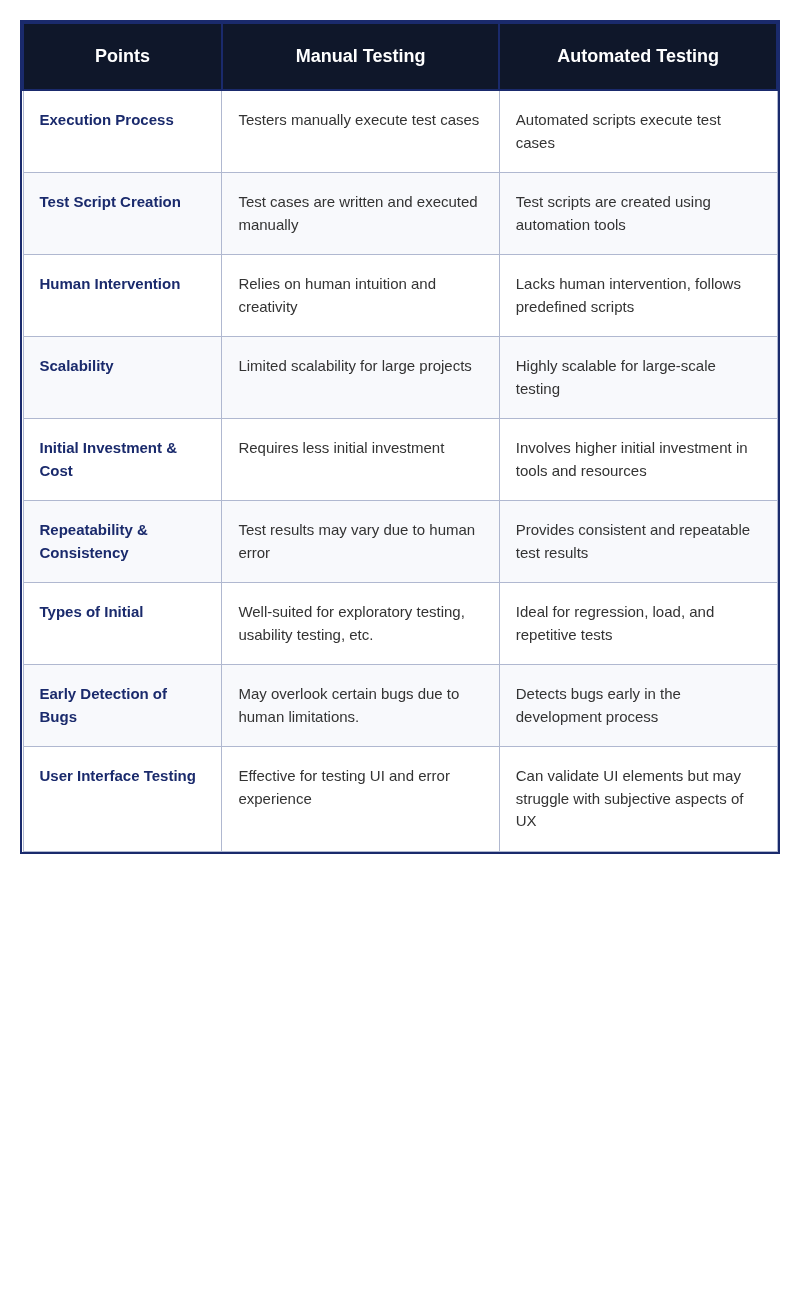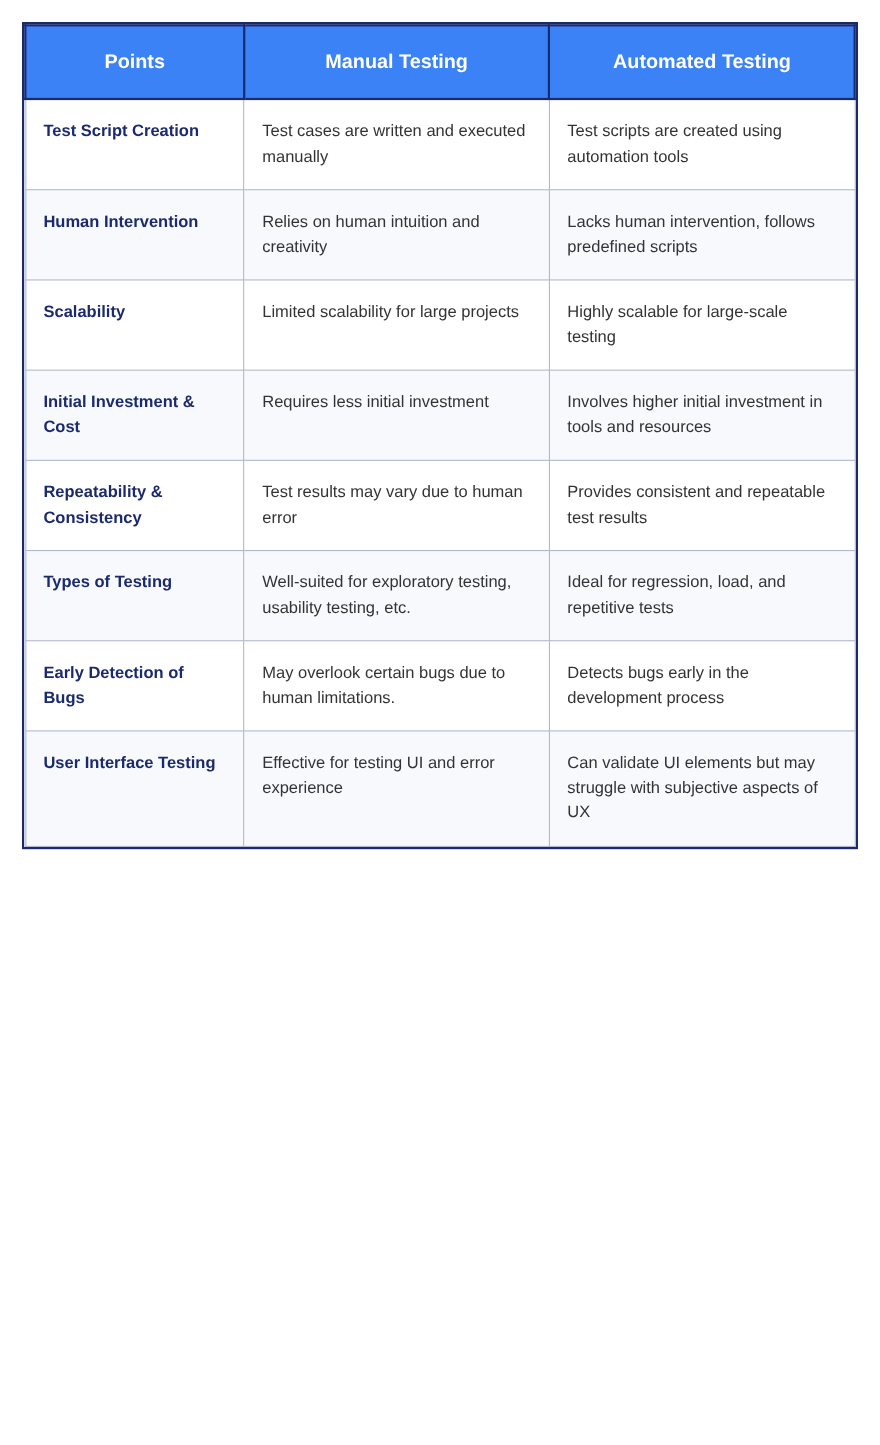--- a/index.html
+++ b/index.html
@@ -23,21 +23,21 @@
       border: 2px solid #1a2a6c;
       border-collapse: collapse;
     }
 
     table {
       width: 100%;
       border-collapse: collapse;
     }
 
     thead tr th {
-      background-color: #3b82f6;
+      background-color: #0f172a;
       color: #ffffff;
       font-size: 18px;
       font-weight: bold;
       text-align: center;
       padding: 22px 16px;
       border: 2px solid #1a2a6c;
     }
 
     thead tr th:first-child {
       text-align: center;
@@ -79,20 +79,25 @@
 <div class="table-container">
   <table>
     <thead>
       <tr>
         <th>Points</th>
         <th>Manual Testing</th>
         <th>Automated Testing</th>
       </tr>
     </thead>
     <tbody id="table-body">
+    <tr>
+          <td>Execution Process</td>
+          <td>Testers manually execute test cases</td>
+          <td>Automated scripts execute test cases</td>
+        </tr>
         <tr>
           <td>Test Script Creation</td>
           <td>Test cases are written and executed manually</td>
           <td>Test scripts are created using automation tools</td>
         </tr>
         <tr>
           <td>Human Intervention</td>
           <td>Relies on human intuition and creativity</td>
           <td>Lacks human intervention, follows predefined scripts</td>
         </tr>
@@ -105,21 +110,21 @@
           <td>Initial Investment &amp; Cost</td>
           <td>Requires less initial investment</td>
           <td>Involves higher initial investment in tools and resources</td>
         </tr>
         <tr>
           <td>Repeatability &amp; Consistency</td>
           <td>Test results may vary due to human error</td>
           <td>Provides consistent and repeatable test results</td>
         </tr>
         <tr>
-          <td>Types of Testing</td>
+          <td>Types of Initial</td>
           <td>Well-suited for exploratory testing, usability testing, etc.</td>
           <td>Ideal for regression, load, and repetitive tests</td>
         </tr>
         <tr>
           <td>Early Detection of Bugs</td>
           <td>May overlook certain bugs due to human limitations.</td>
           <td>Detects bugs early in the development process</td>
         </tr>
         <tr>
           <td>User Interface Testing</td>

